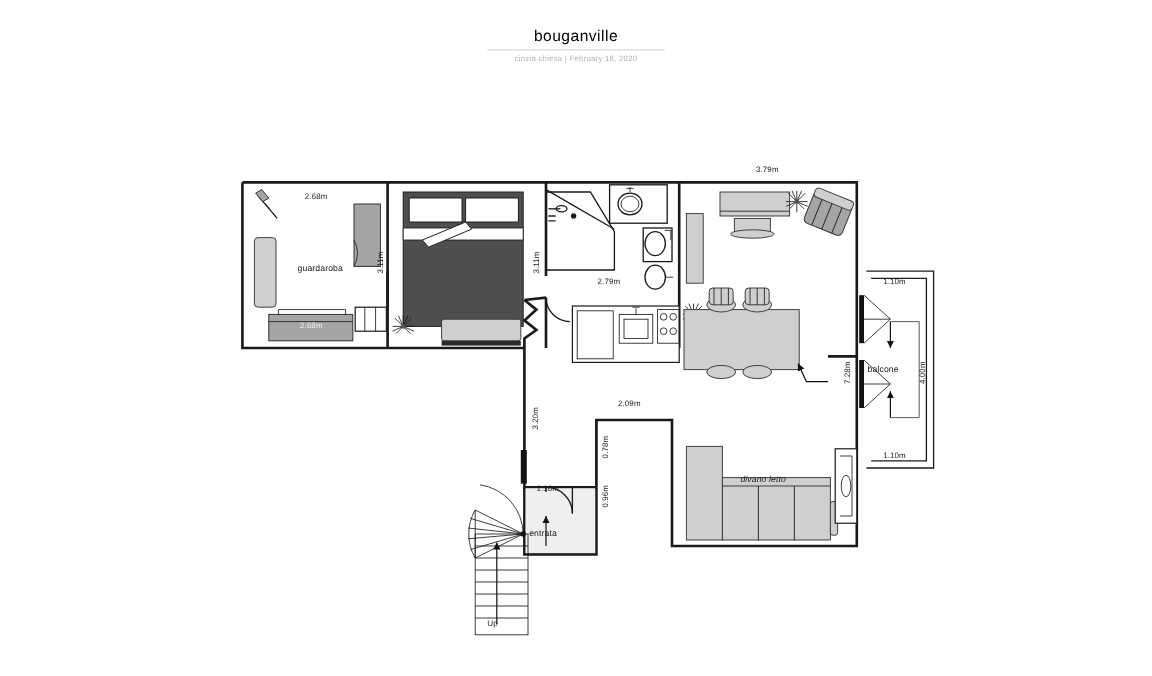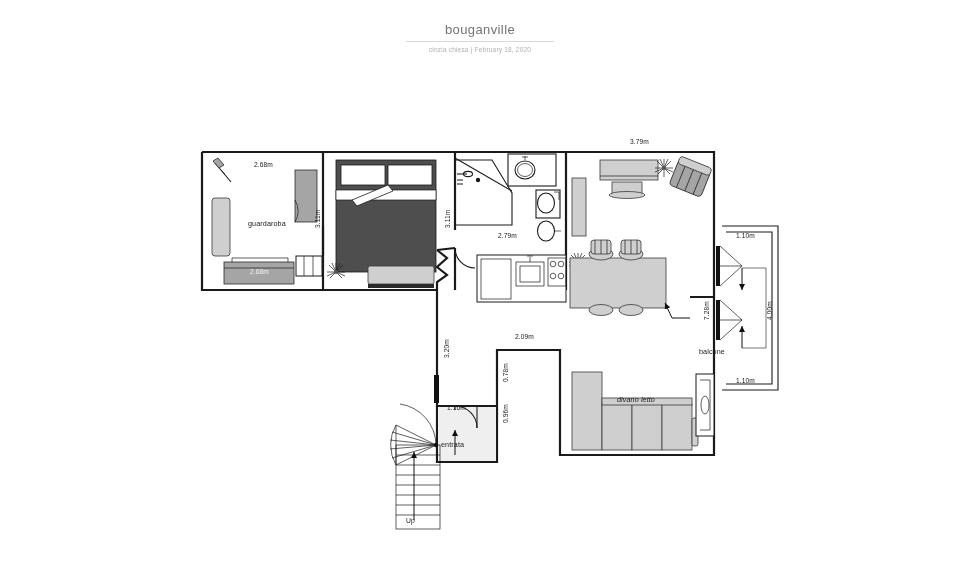--- a/index.html
+++ b/index.html
@@ -9,21 +9,21 @@
     background:#ffffff;
     font-family:"Liberation Sans","DejaVu Sans",sans-serif;
     overflow:hidden;
     position:relative;
   }
   #stage{position:relative;width:960px;height:563px;}
 
   
   .hdr{position:absolute;left:0;top:22px;width:960px;text-align:center;}
   .hdr-title{
-    font-size:13px;color:#737373;letter-spacing:.4px;
+    font-size:13px;color:#000000;letter-spacing:.4px;
     line-height:16px;font-weight:400;
   }
   .hdr-rule{
     width:148px;height:1px;background:#d8d8d8;
     margin:3px auto 3px auto;
   }
   .hdr-sub{
     font-size:6.5px;color:#b0b0b0;letter-spacing:.2px;line-height:9px;
   }
 
@@ -270,21 +270,21 @@
   <div class="lbl v rot90" style="left:444px;top:228px;">3.11m</div>
 
   <div class="lbl" style="left:498px;top:232px;">2.79m</div>
 
   <div class="lbl" style="left:630px;top:138px;">3.79m</div>
   <div class="lbl v rot90" style="left:703px;top:320px;">7.28m</div>
 
   <div class="lbl" style="left:736px;top:232px;">1.10m</div>
   <div class="lbl" style="left:736px;top:377px;">1.10m</div>
   <div class="lbl v rot90" style="left:766px;top:320px;">4.00m</div>
-  <div class="lbl room" style="left:699px;top:304px;margin-top:44px;">balcone</div>
+  <div class="lbl room" style="left:723px;top:304px;">balcone</div>
 
   <div class="lbl v rot90" style="left:443px;top:358px;">3.20m</div>
   <div class="lbl" style="left:447px;top:404px;">1.16m</div>
 
   <div class="lbl" style="left:515px;top:333px;">2.09m</div>
   <div class="lbl v rot90" style="left:502px;top:382px;">0.78m</div>
   <div class="lbl v rot90" style="left:502px;top:423px;">0.96m</div>
 
   <div class="lbl room" style="left:441px;top:441px;text-align:right;">entrata</div>
   <div class="lbl room" style="left:617px;top:396px;font-style:italic;">divano letto</div>

